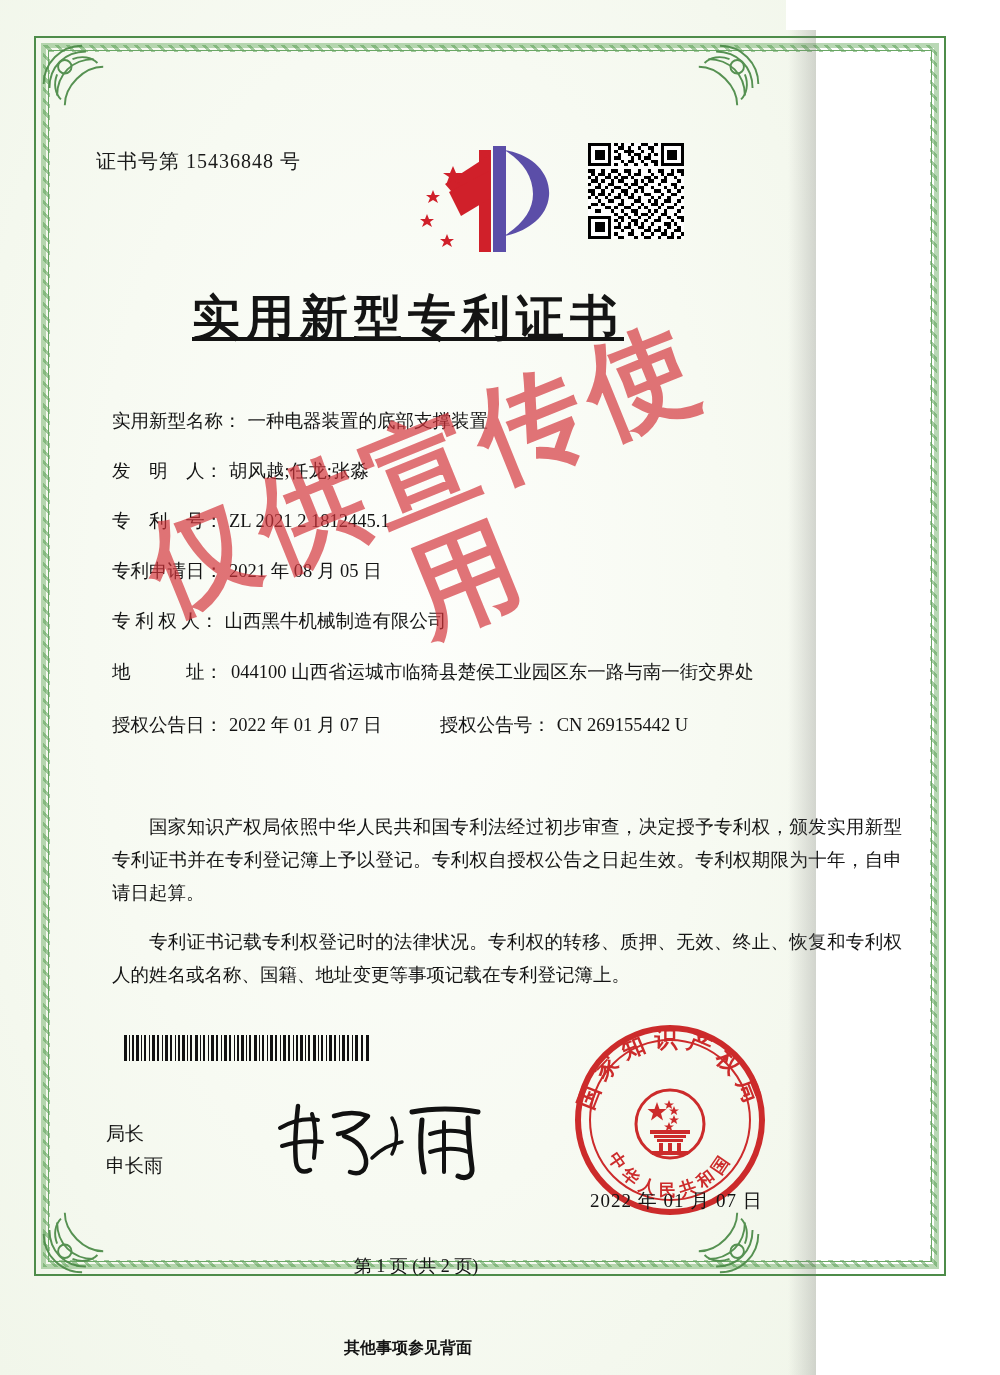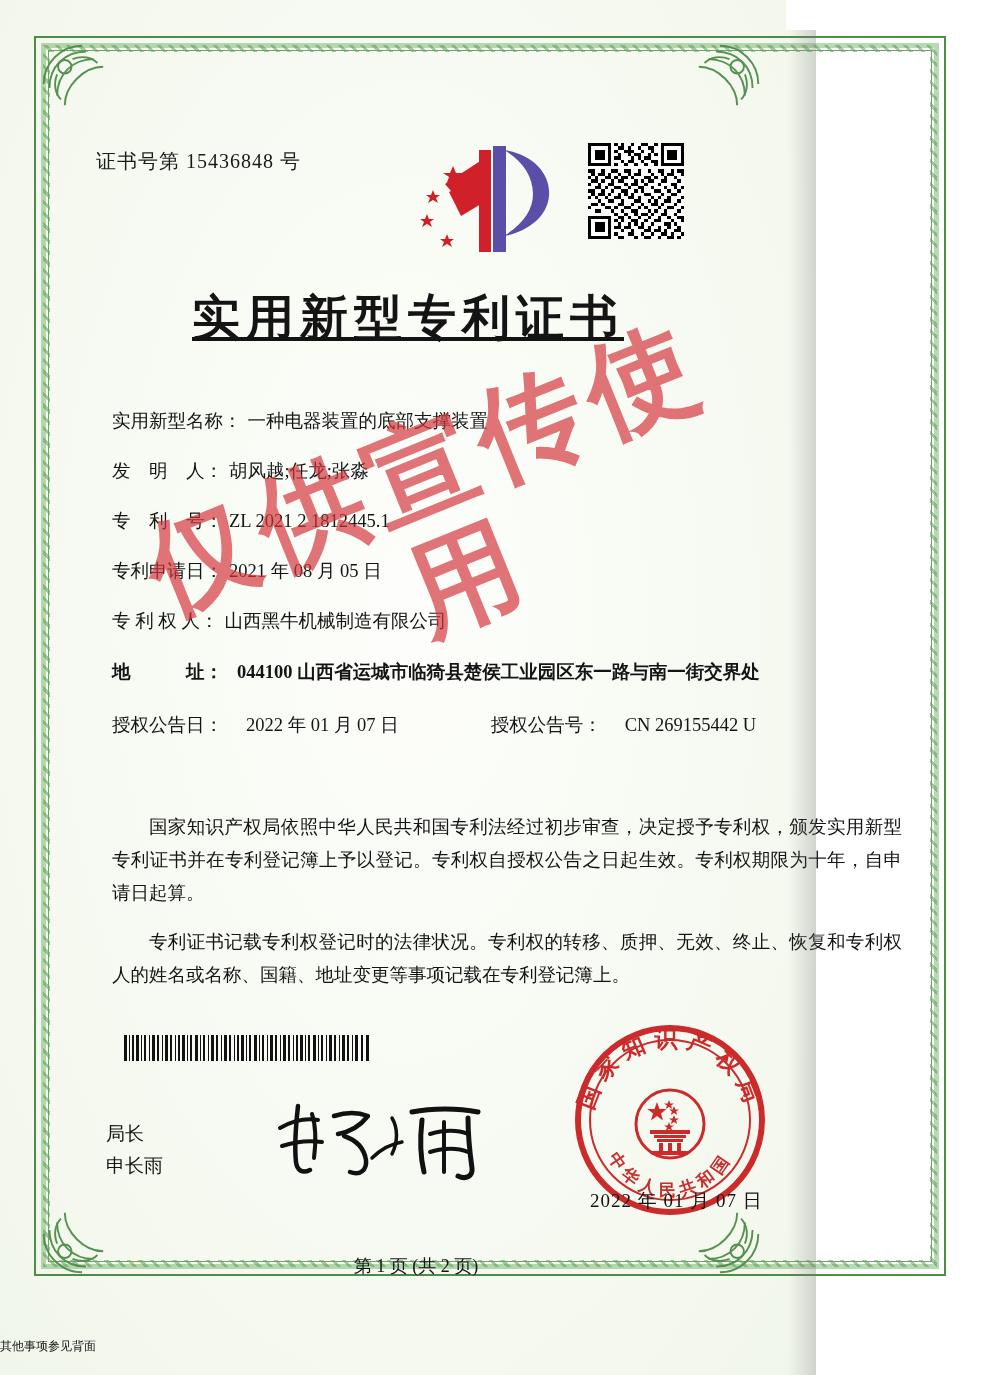--- a/index.html
+++ b/index.html
@@ -134,28 +134,27 @@
     margin-bottom: 25px;
   }
   .flabel {
     flex: 0 0 auto;
     white-space: nowrap;
   }
   .fvalue {
     margin-left: 6px;
     white-space: pre-wrap;
   }
-  .addr-wrap { display:flex;font-weight:bold; }
-  .addr-val { margin-left:14px; line-height: 1.55; max-width: 560px;}
+  .addr-wrap { display:flex; }
+  .addr-val { margin-left:8px; line-height: 1.55; max-width: 560px;}
 
   .row-grant {
     display: flex;
     align-items: baseline;
     margin-bottom: 10px;
-    gap: 17px;
   }
   .row-grant .gap { width: 58px; }
 
   
   .paras {
     position: absolute;
     left: 112px; top: 795px;
     width: 790px;
     font-size: 18.5px;
     line-height: 33px;
@@ -227,23 +226,23 @@
     left: 16px; right: 0;
     top: 1254px;
     text-align: center;
     font-size: 18px;
     color: #141414;
   }
   .footnote {
     position: absolute;
     left: 0; right: 0;
     top: 1338px;
-    text-align: left;
-    font-size: 12px;
-    font-weight: normal;
+    text-align: center;
+    font-size: 16px;
+    font-weight: bold;
     color: #141414;
   }
 </style>
 </head>
 <body>
 
 <div class="page">
 
   <div class="border-outer"></div>
   <div class="border-mid"></div>

